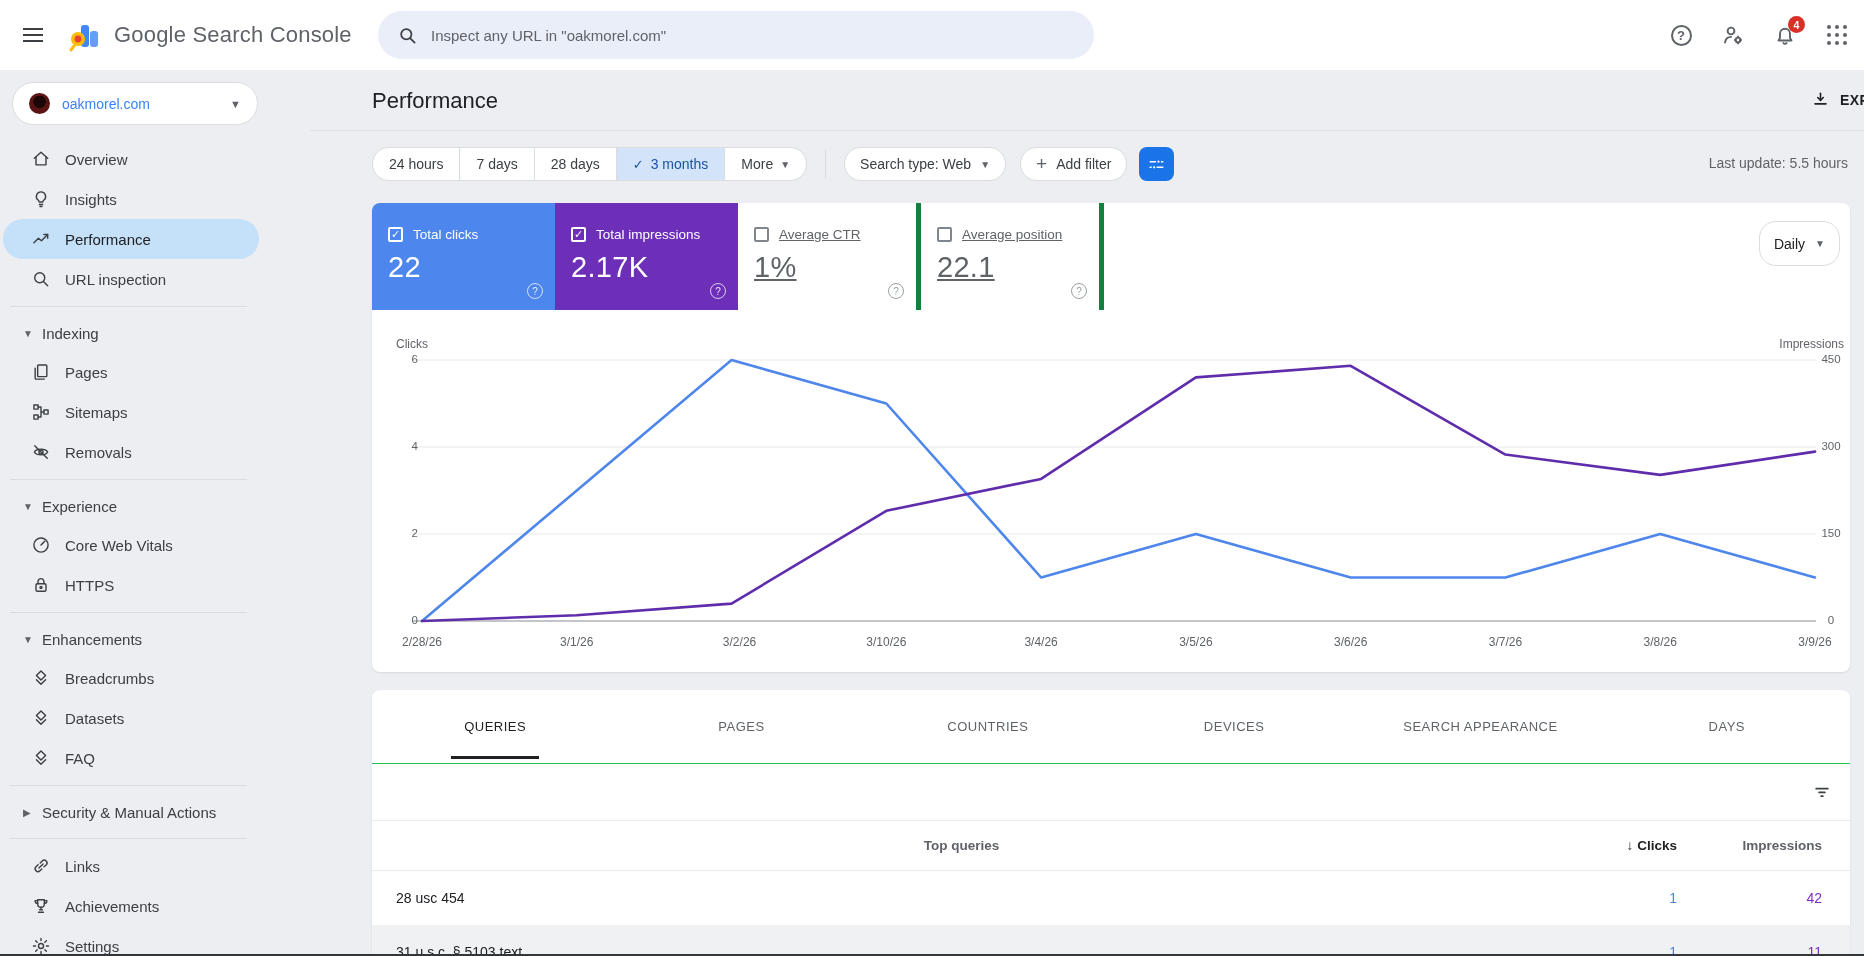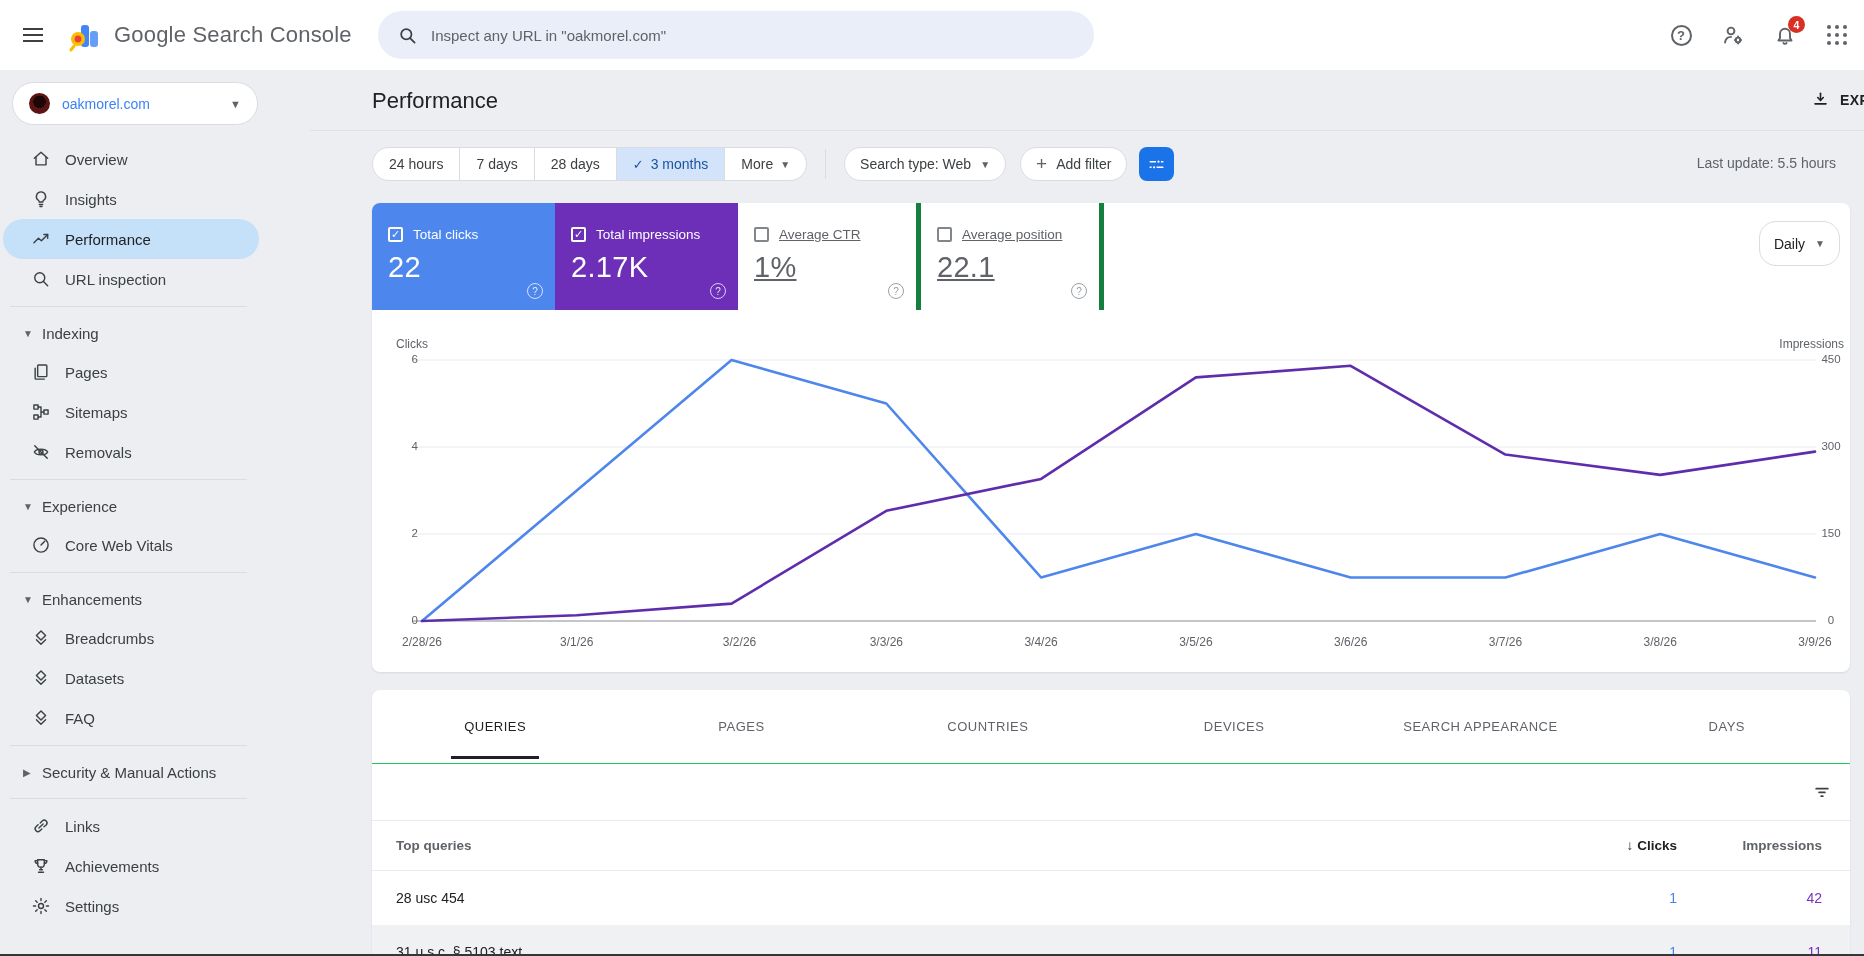--- a/index.html
+++ b/index.html
@@ -36,21 +36,21 @@
   .nav-sec .ar { font-size:10px; color:#5f6368; width:10px; }
   .nav-div { height:1px; background:#dadce0; margin:7px 12px 7px 10px; width:237px; }
 
   
   .main { position:absolute; top:70px; left:310px; right:0; bottom:0; overflow:hidden; }
   .page-head { height:61px; position:relative; border-bottom:1px solid #dfe1e5; }
   .page-title { position:absolute; left:62px; top:18px; font-size:22px; color:#202124; }
   .export-btn { position:absolute; right:-36px; top:20px; display:flex; align-items:center; gap:10px; font-size:14px; font-weight:700; color:#202124; letter-spacing:.4px; cursor:pointer; white-space:nowrap; }
   .export-btn svg { width:19px; height:19px; stroke:#202124; fill:none; stroke-width:2; stroke-linecap:round; }
 
-  .filter-row { margin:16px 12px 0 62px; height:34px; display:flex; align-items:center; position:relative; }
+  .filter-row { margin:16px 0 0 62px; height:34px; display:flex; align-items:center; position:relative; }
   .seg { display:flex; height:34px; border:1px solid #dadce0; border-radius:17px; overflow:hidden; background:#fff; }
   .seg .s { padding:0 16px; display:flex; align-items:center; font-size:14px; color:#3c4043; border-left:1px solid #dadce0; cursor:pointer; white-space:nowrap; gap:7px; }
   .seg .s:first-child { border-left:none; }
   .seg .s.on { background:#d3e4fa; color:#19539f; font-weight:500; }
   .seg .s .ck { font-size:13px; }
   .seg .s .car { font-size:10px; color:#5f6368; }
   .vdiv { width:1px; height:30px; background:#dadce0; margin:0 18px; }
   .chip { height:34px; border:1px solid #dadce0; border-radius:17px; background:#fff; display:flex; align-items:center; padding:0 15px; font-size:14px; color:#3c4043; gap:9px; cursor:pointer; white-space:nowrap; }
   .chip .car { font-size:10px; color:#5f6368; }
   .chip .plus { font-size:19px; color:#5f6368; line-height:1; margin-top:-2px; }
@@ -90,21 +90,21 @@
   
   .table-card { margin:18px 14px 0 62px; height:290px; border-radius:8px 8px 0 0; overflow:hidden; }
   .tabs { height:74px; display:flex; border-bottom:1px solid #22c55e; }
   .tab { flex:1; display:flex; align-items:center; justify-content:center; cursor:pointer; }
   .tab .tlabel { font-size:13px; font-weight:500; letter-spacing:.5px; color:#5f6368; position:relative; padding:0 13px; }
   .tab.active .tlabel { color:#202124; }
   .tab.active .tlabel::after { content:''; position:absolute; left:0; right:0; bottom:-25px; height:3px; background:#202124; }
   .tfilter-row { height:57px; border-bottom:1px solid #e8eaed; display:flex; align-items:center; justify-content:flex-end; padding-right:18px; }
   .tfilter-row svg { width:20px; height:20px; stroke:#3c4043; stroke-width:2; stroke-linecap:round; cursor:pointer; }
   .thead { height:50px; display:flex; align-items:center; padding:0 28px 0 24px; border-bottom:1px solid #e8eaed; }
-  .th-q { flex:1; font-size:13.5px; font-weight:700; color:#5f6368; }
+  .th-q { flex:1; font-size:13.5px; font-weight:700; color:#5f6368;text-align:center; }
   .th-c { width:150px; text-align:right; font-size:13.5px; font-weight:700; color:#202124; }
   .th-c .sort { font-weight:400; margin-right:4px; }
   .th-i { width:145px; text-align:right; font-size:13.5px; font-weight:700; color:#5f6368; }
   .trow { height:54px; display:flex; align-items:center; padding:0 28px 0 24px; cursor:pointer; }
   .trow.alt { background:#f0f1f2; }
   .td-q { flex:1; font-size:14px; color:#202124; }
   .td-c { width:150px; text-align:right; font-size:14px; color:#4683ea; }
   .td-i { width:145px; text-align:right; font-size:14px; color:#7d2fc2; }
 </style>
 </head>
@@ -240,20 +240,28 @@
   <div class="nav-sec">
     <span class="ar">▼</span>
     <span>Experience</span>
   </div>
   <div class="nav-item">
     <svg viewBox="0 0 24 24">
         <circle cx="12" cy="12" r="8.5"></circle>
         <path d="M12 12 L16.5 7.5"></path>
       </svg>
     <span>Core Web Vitals</span>
+  </div>
+  <div class="nav-item">
+    <svg viewBox="0 0 24 24">
+        <rect x="6" y="10.5" width="12" height="9" rx="1.5"></rect>
+        <path d="M8.5 10.5 V7.8 a3.5 3.5 0 0 1 7 0 V10.5"></path>
+        <circle cx="12" cy="15" r="1.2"></circle>
+      </svg>
+    <span>HTTPS</span>
   </div>
 
   <div class="nav-div"></div>
 
   <div class="nav-sec">
     <span class="ar">▼</span>
     <span>Enhancements</span>
   </div>
   <div class="nav-item">
     <svg viewBox="0 0 24 24">
@@ -420,21 +428,21 @@
         <span class="ytick l" style="top: 130px;">4</span>
         <span class="ytick l" style="top: 217px;">2</span>
         <span class="ytick l" style="top: 304px;">0</span>
         <span class="ytick r" style="top: 43px;">450</span>
         <span class="ytick r" style="top: 130px;">300</span>
         <span class="ytick r" style="top: 217px;">150</span>
         <span class="ytick r" style="top: 304px;">0</span>
         <span class="xtick" style="left: 50px;">2/28/26</span>
         <span class="xtick" style="left: 204.778px;">3/1/26</span>
         <span class="xtick" style="left: 359.556px; margin-left: 8px;">3/2/26</span>
-        <span class="xtick" style="left: 514.333px;">3/3/26</span>
+        <span class="xtick" style="left: 514.333px;">3/10/26</span>
         <span class="xtick" style="left: 669.111px;">3/4/26</span>
         <span class="xtick" style="left: 823.889px;">3/5/26</span>
         <span class="xtick" style="left: 978.667px;">3/6/26</span>
         <span class="xtick" style="left: 1133.44px;">3/7/26</span>
         <span class="xtick" style="left: 1288.22px;">3/8/26</span>
         <span class="xtick" style="left: 1443px;">3/9/26</span>
       </div>
   </div>
 
   <div class="card table-card">

